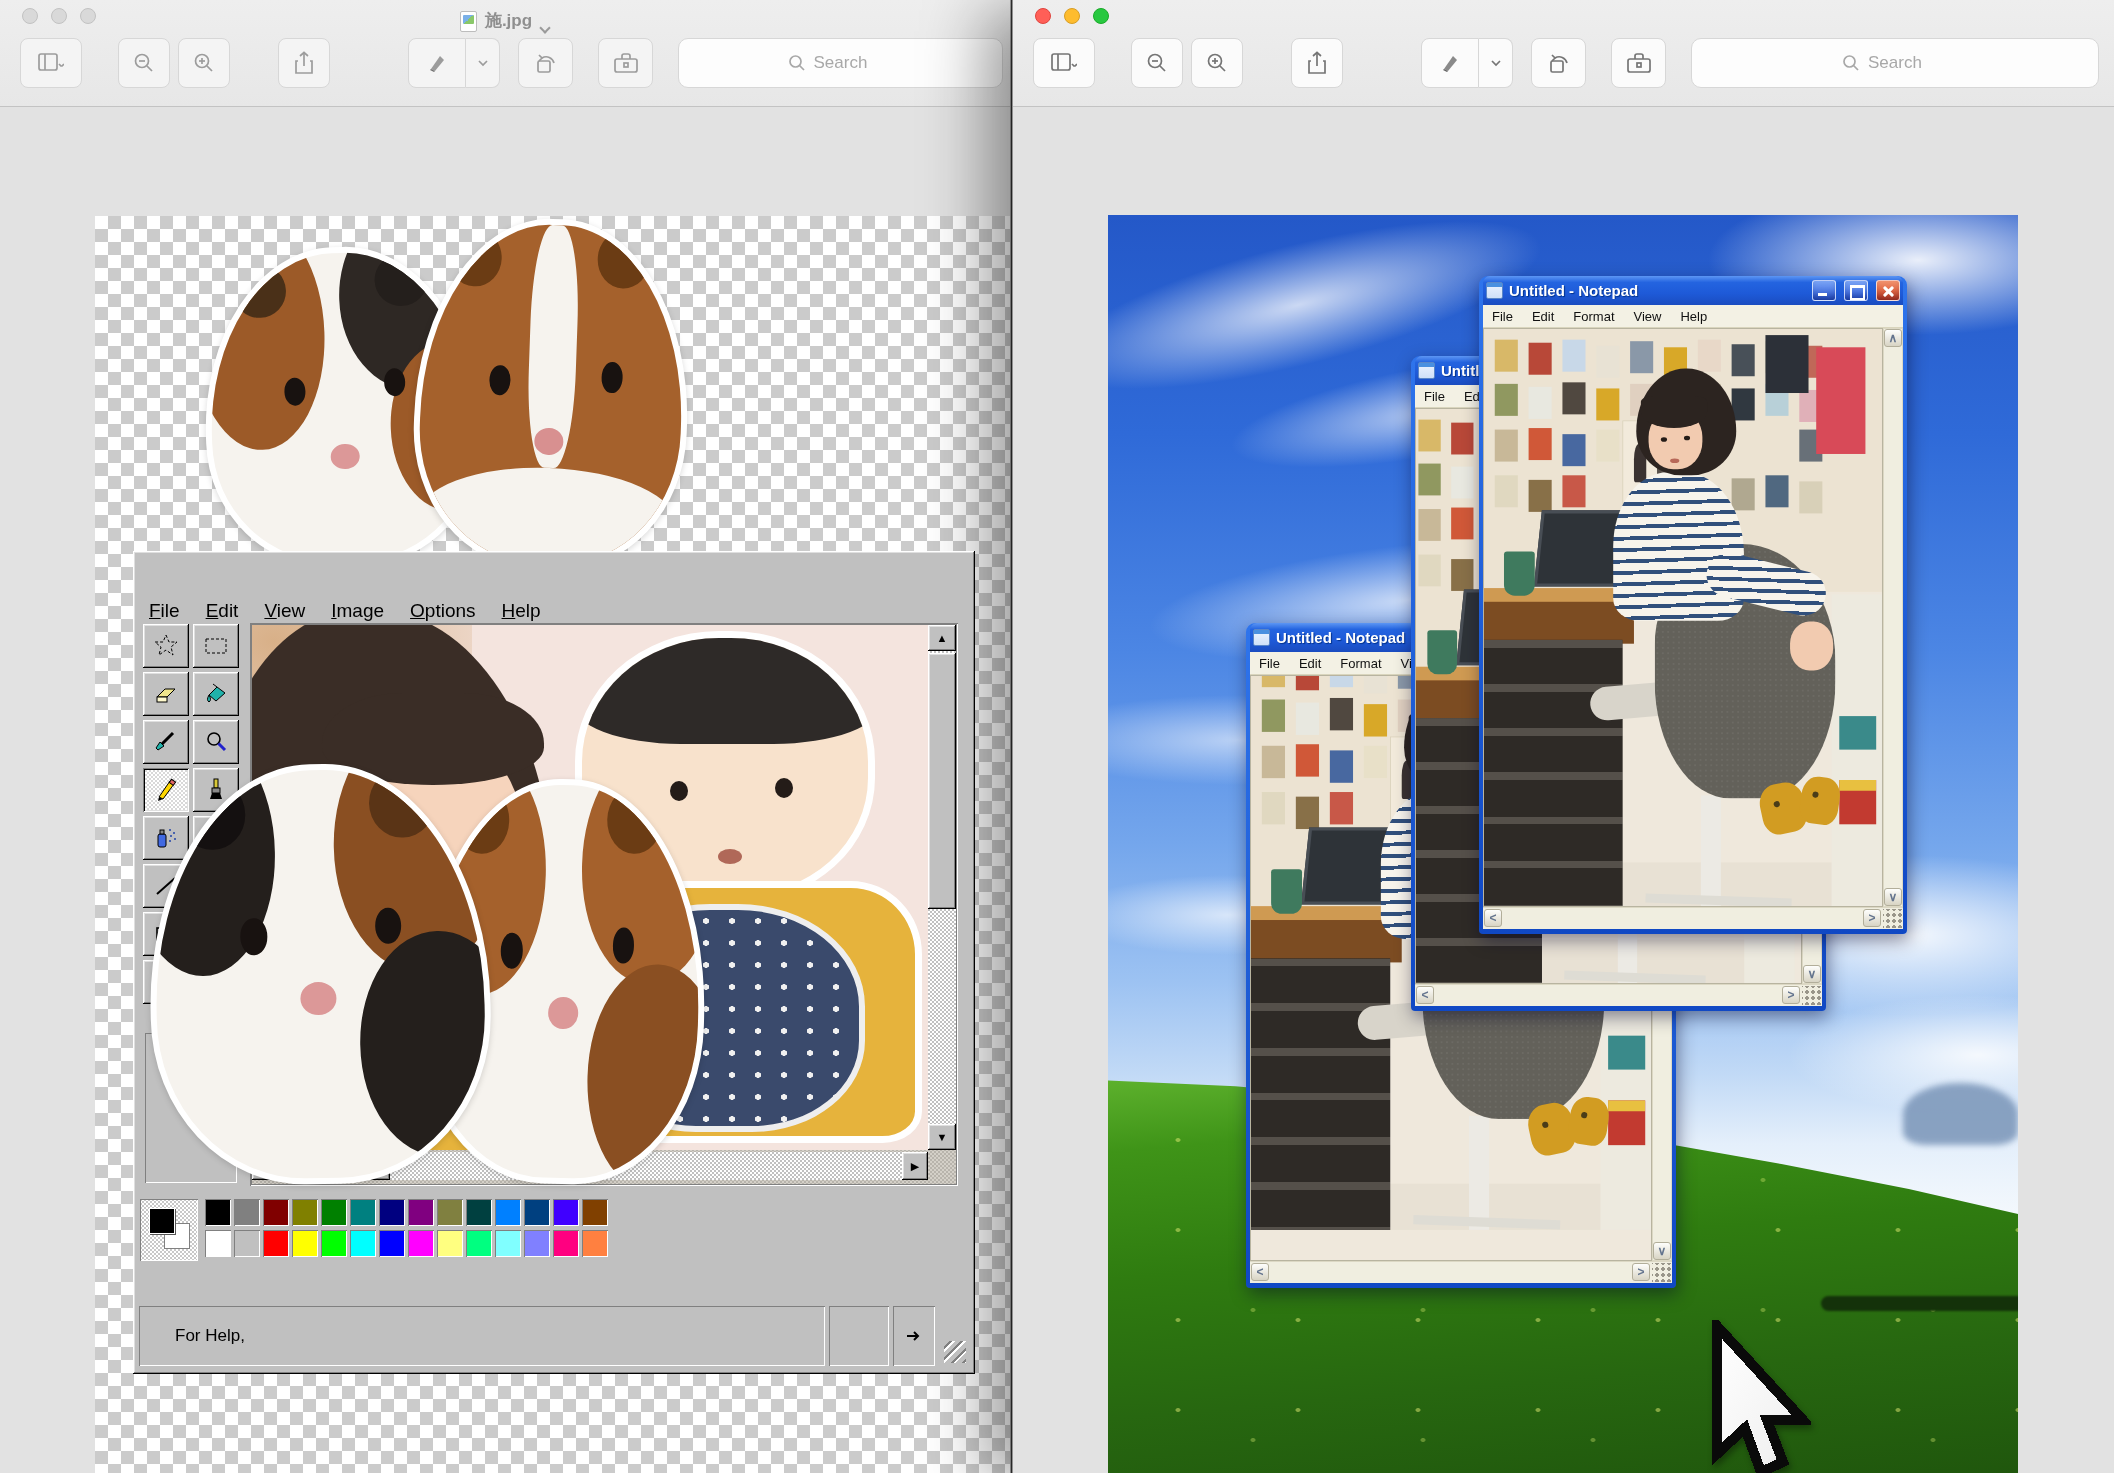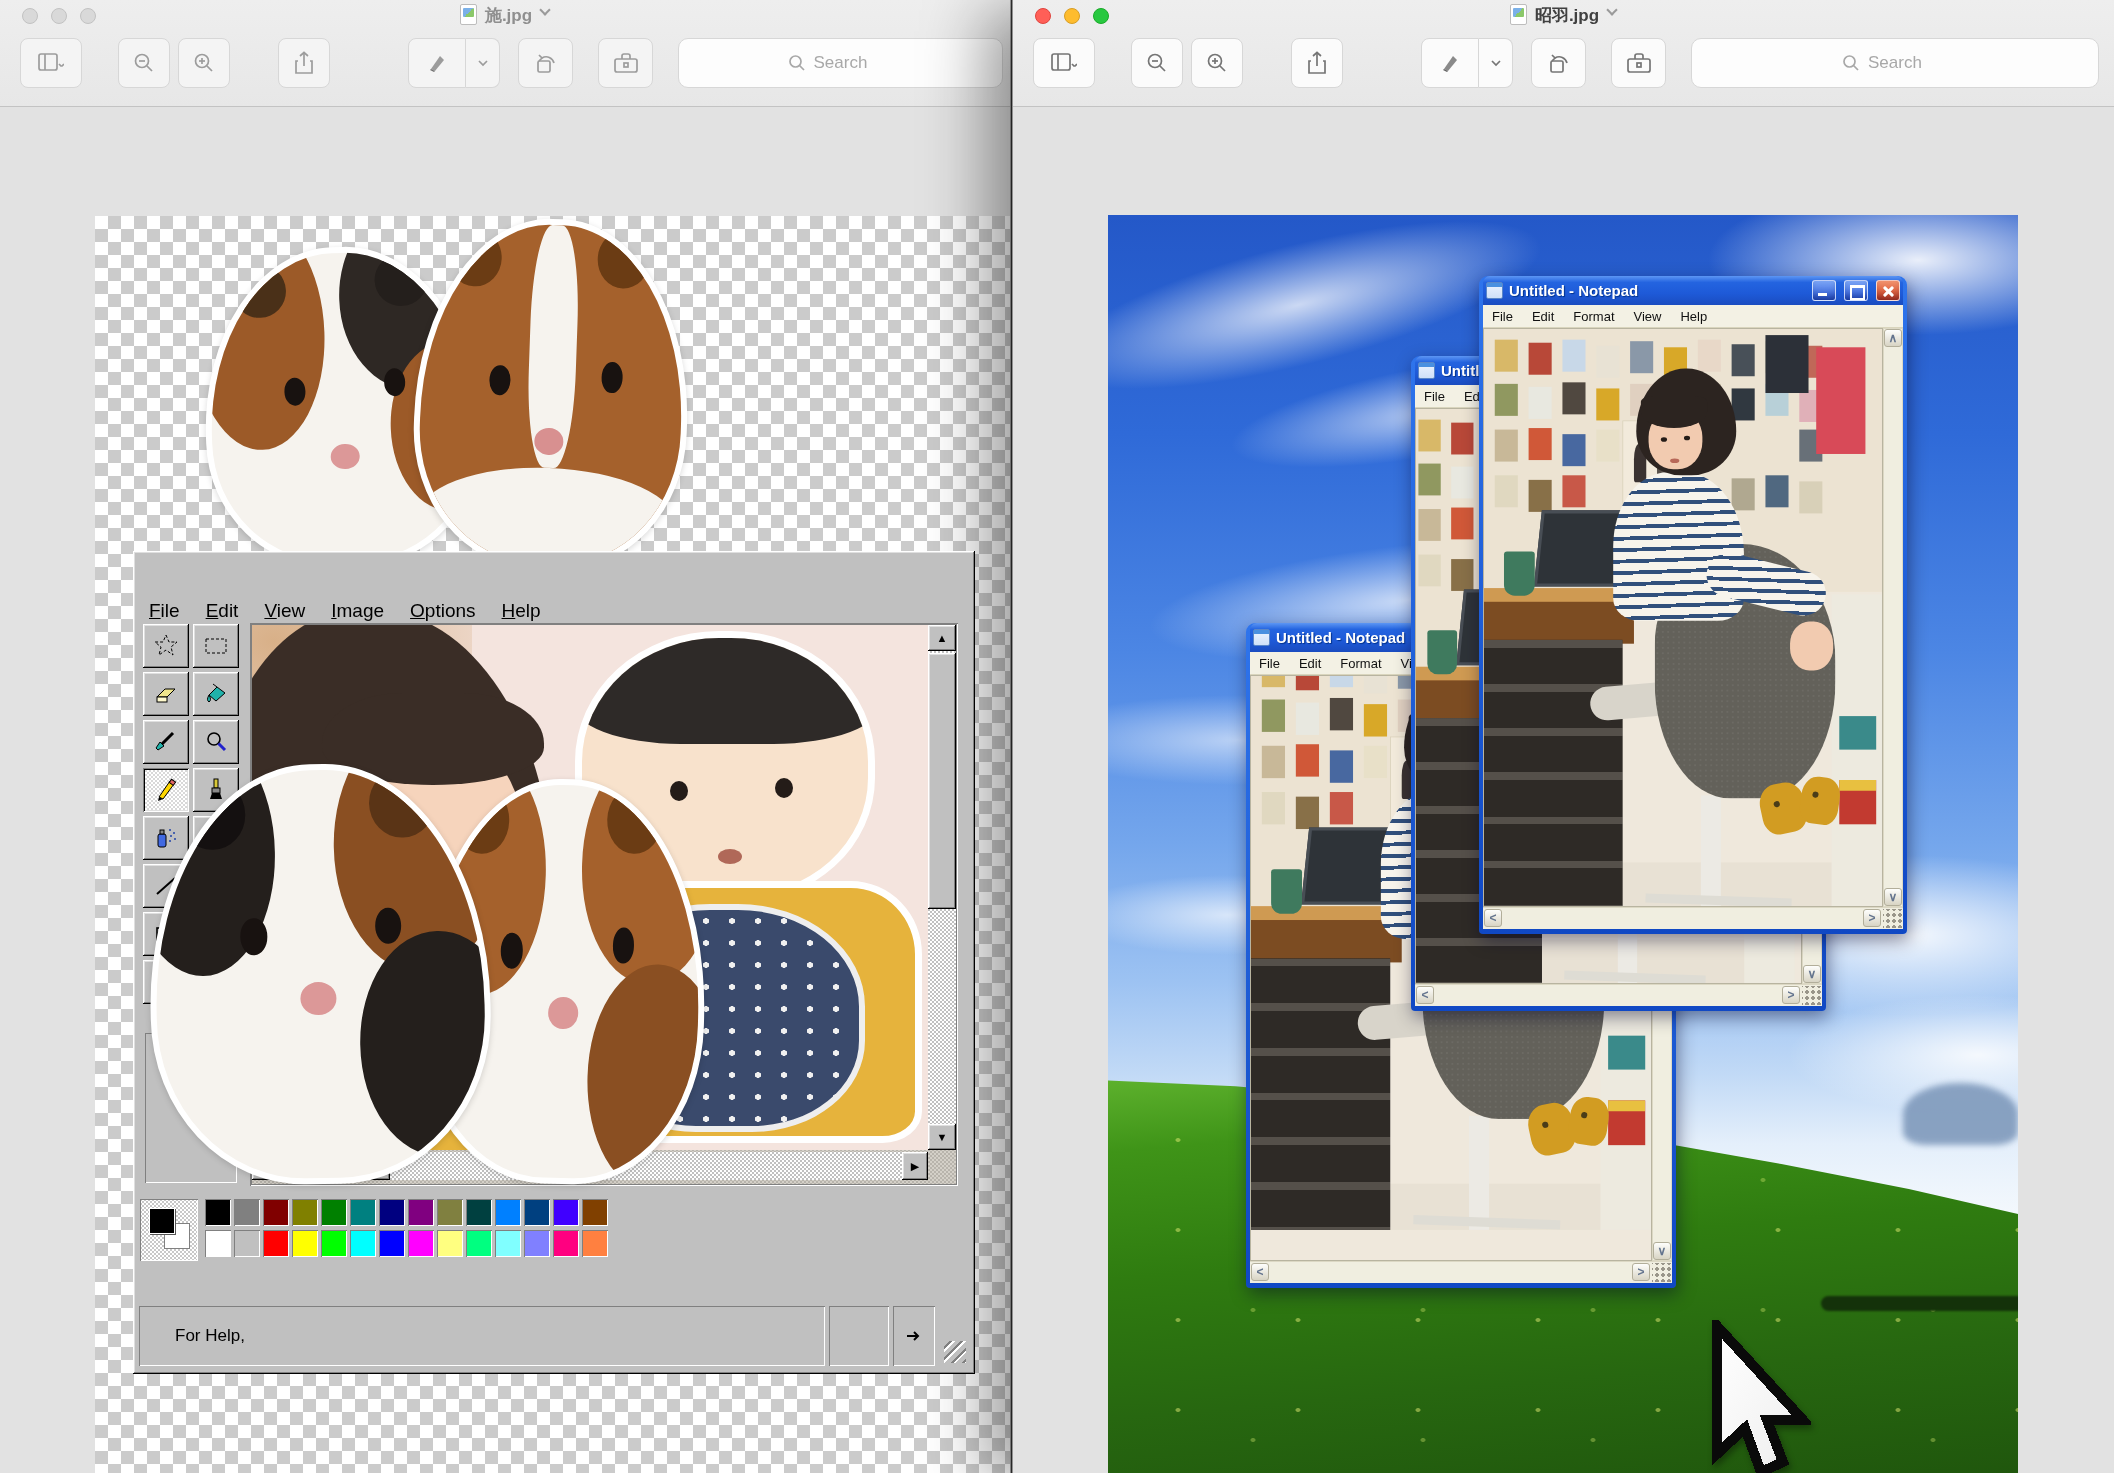--- a/index.html
+++ b/index.html
@@ -9,21 +9,21 @@
 
 
 .macwin { position:absolute; background:#e2e2e2; overflow:hidden; }
 .mac-header { position:absolute; left:0; top:0; right:0; height:107px; background:linear-gradient(#eeeeee,#e7e7e7); border-bottom:1px solid #c3c3c3; }
 .lights { position:absolute; left:22px; top:8px; display:flex; gap:13px; }
 .light { width:16px; height:16px; border-radius:50%; }
 .light.inactive { background:#d9d9d9; border:1px solid #c2c2c2; }
 .light.red { background:#ff5f57; border:1px solid #e0443e; }
 .light.yellow { background:#febc2e; border:1px solid #d89e24; }
 .light.green { background:#28c840; border:1px solid #1aab29; }
-.mac-title { position:absolute; top:4px; left:0; right:0; height:28px; display:flex; align-items:flex-start; justify-content:center; gap:8px; font-size:17px; font-weight:bold; }
+.mac-title { position:absolute; top:4px; left:0; right:0; height:28px; display:flex; align-items:flex-end; justify-content:center; gap:8px; font-size:17px; font-weight:bold; }
 .mac-title.dim { color:#8f8f8f; }
 .mac-title.active { color:#404040; }
 .doc-icon { width:17px; height:21px; background:#fff; border:1px solid #bdbdbd; border-radius:2px; position:relative; }
 .doc-icon::after { content:""; position:absolute; left:2px; top:3px; width:11px; height:9px; background:linear-gradient(135deg,#7ab0e8 0 50%,#8ac86a 50%); border-radius:1px; }
 .chev { width:10px; height:10px; position:relative; }
 .chev::after { content:""; position:absolute; left:1px; top:2px; width:6px; height:6px; border-right:2px solid #9a9a9a; border-bottom:2px solid #9a9a9a; transform:rotate(45deg); }
 .tbtn { position:absolute; top:38px; height:50px; background:#fbfbfb; border:1px solid #d7d7d7; border-radius:8px; display:flex; align-items:center; justify-content:center; }
 .dimwin .tbtn { background:#f4f4f4; }
 .tbtn svg { stroke:#757575; fill:none; stroke-width:1.7; }
 .dimwin .tbtn svg { stroke:#9c9c9c; }
@@ -540,25 +540,20 @@
     </div>
   </div>
 
   <div class="macwin" id="rw" style="left:1012px;top:0;width:1102px;height:1473px;box-shadow:-25px 10px 60px rgba(0,0,0,.4);border-left:1px solid #909090;">
     <div class="mac-header">
       <div class="lights">
         <div class="light red"></div>
         <div class="light yellow"></div>
         <div class="light green"></div>
       </div>
-      <div class="mac-title active">
-        <span class="doc-icon"></span>
-        <span>昭羽.jpg</span>
-        <span class="chev"></span>
-      </div>
       <div class="tbtn" style="left:20px;width:62px;">
         <svg width="26" height="22" viewBox="0 0 26 22">
             <rect x="1" y="2" width="18" height="16" rx="2"></rect>
             <line x1="7" y1="2" x2="7" y2="18"></line>
             <line x1="21" y1="12" x2="23.5" y2="14.5"></line>
             <line x1="23.5" y1="14.5" x2="26" y2="12"></line>
           </svg>
       </div>
       <div class="tbtn" style="left:118px;width:52px;">
         <svg width="22" height="22" viewBox="0 0 22 22">

